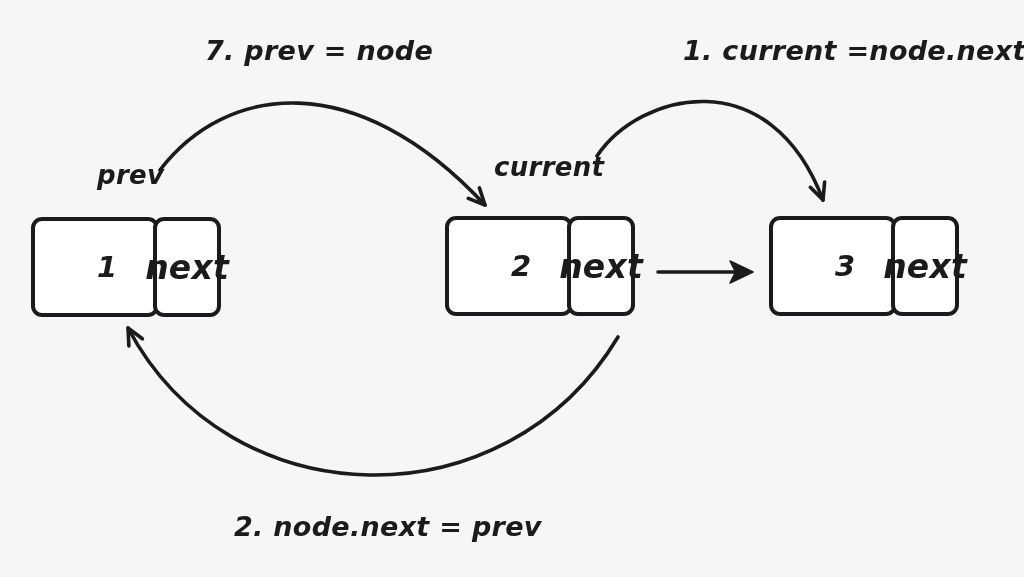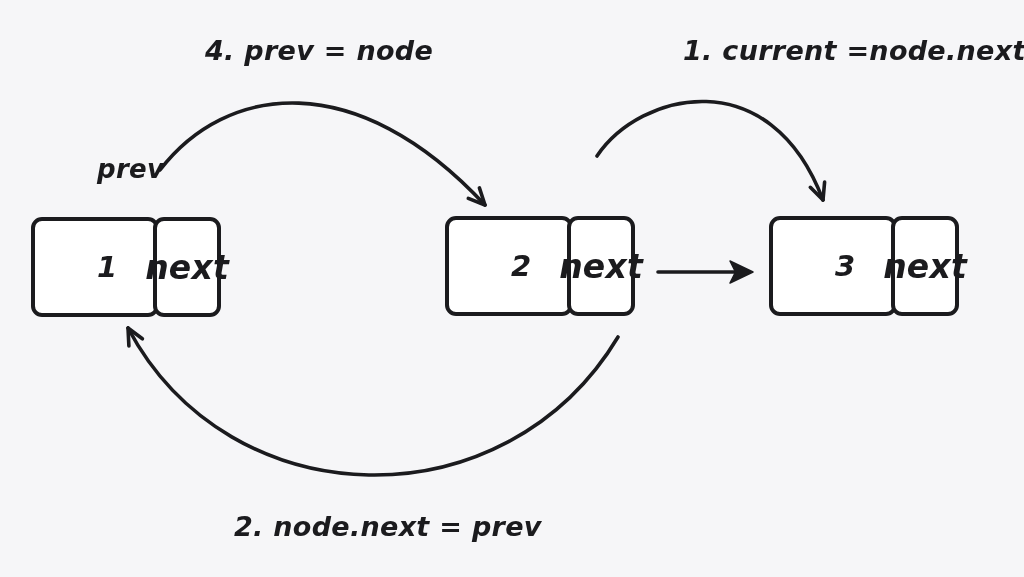--- a/index.html
+++ b/index.html
@@ -61,21 +61,21 @@
     margin-left: -6px;
     font-size: 33px;
     letter-spacing: 0.2px;
   }
   #node-1 { left: 31px;  top: 217px; }
   #node-2 { left: 445px; top: 216px; }
   #node-3 { left: 769px; top: 216px; }
   #step3-label   { left: 205px; top: 36px;  }
   #step1-label   { left: 683px; top: 36px;  }
   #step2-label   { left: 234px; top: 512px; }
-  #prev-label    { left: 97px;  top: 155px; }
+  #prev-label    { left: 97px;  top: 161px; }
   #current-label { left: 494px; top: 153px; }
 </style>
 </head>
 <body>
 
 <div class="canvas">
 
   <svg class="arrow-layer" viewBox="0 0 1024 577" fill="none" stroke="#1b1b1e" stroke-width="3.6" stroke-linecap="round" stroke-linejoin="round">
 
     <g>
@@ -92,28 +92,29 @@
       <path d="M 658 272 L 737 272"></path>
       <path d="M 753 272 L 730 261 L 735.5 272 L 730 283 Z" fill="#1b1b1e" stroke-width="1.5"></path>
     </g>
 
     <g>
       <path d="M 618 337 C 505 525, 230 520, 128 328"></path>
       <path d="M 142.4 338.8 L 128 328 L 128.9 346"></path>
     </g>
   </svg>
 
-  <div class="label step-label" id="step3-label">4. prev = node</div>
+  <div class="label step-label" id="step3-label">7. prev = node</div>
 
   <div class="label step-label" id="step1-label">1. current =node.next</div>
 
   <div class="label step-label" id="step2-label">2. node.next = prev</div>
 
   <div class="label ptr-label" id="prev-label">prev</div>
 
+  <div class="label ptr-label" id="current-label">current</div>
 
   <div class="node" id="node-1">
     <div class="cell value">1</div>
     <div class="cell next">next</div>
   </div>
 
   <div class="node" id="node-2">
     <div class="cell value">2</div>
     <div class="cell next">next</div>
   </div>

